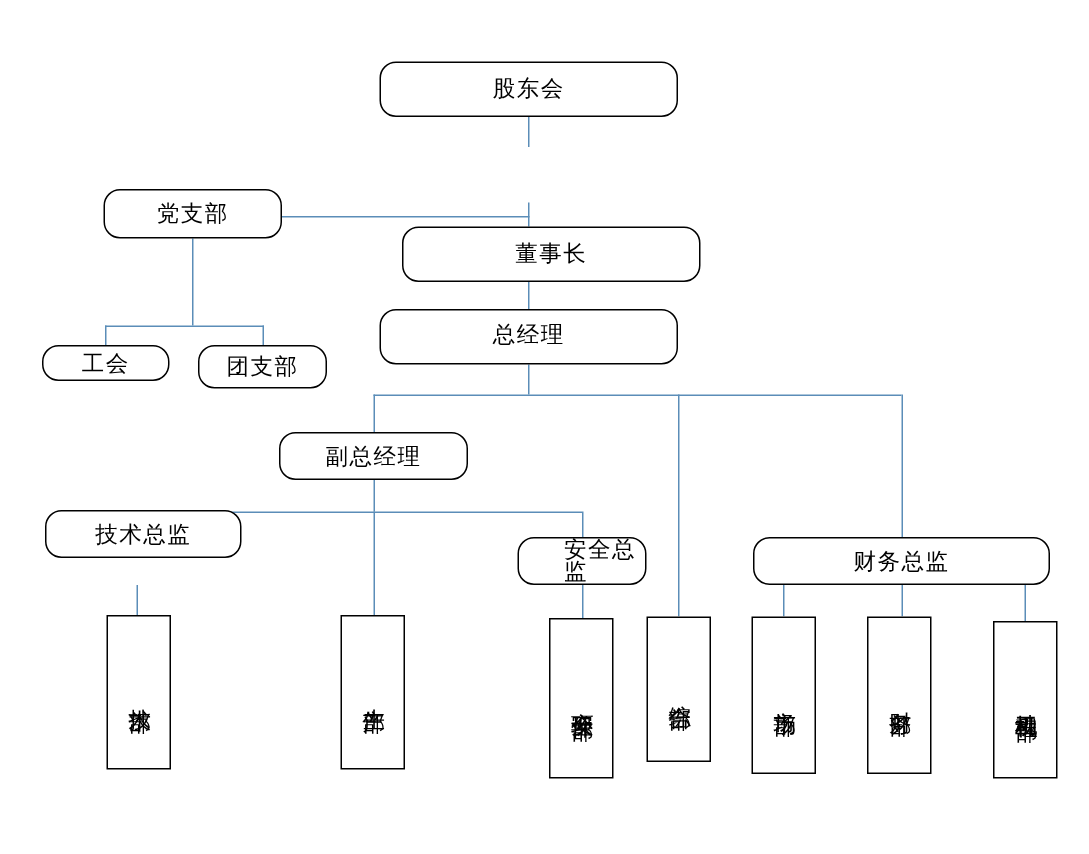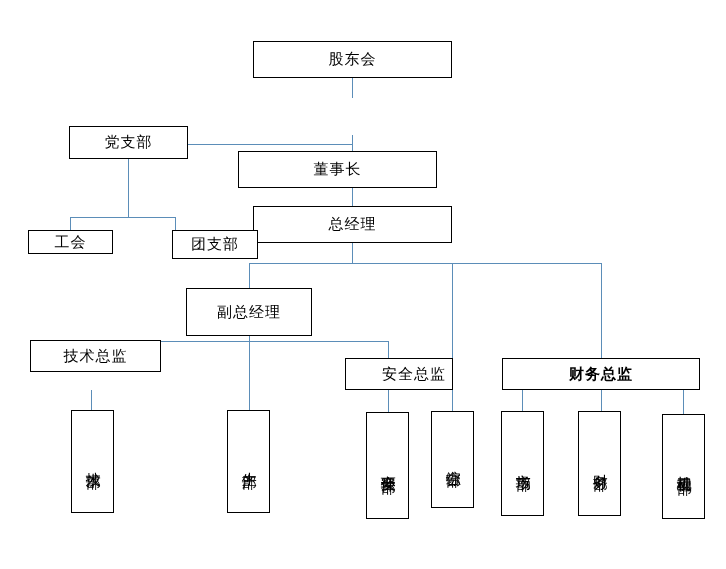--- a/index.html
+++ b/index.html
@@ -25,20 +25,21 @@
     display: flex;
     align-items: center;
     justify-content: center;
     color: #000000;
     z-index: 3;
   }
   .node.horiz {
     font-size: 15px;
     line-height: 1;
     letter-spacing: 1px;
+    border-radius: 11px;
   }
   .node.vert {
     font-size: 15px;
     line-height: 1.02;
     letter-spacing: 1px;
     writing-mode: vertical-rl;
     text-orientation: upright;
     white-space: nowrap;
   }
   .conn {
@@ -70,29 +71,29 @@
     <div class="conn h" style="left: 91px; top: 341px; width: 297px; background: rgb(91, 141, 184);"></div>
     <div class="conn v" style="left: 91px; top: 341px; height: 17px; background: rgb(91, 141, 184);"></div>
     <div class="conn v" style="left: 388px; top: 341px; height: 17px; background: rgb(91, 141, 184);"></div>
     <div class="conn v" style="left: 249px; top: 341px; height: 69px; background: rgb(91, 141, 184);"></div>
     <div class="conn v" style="left: 91px; top: 390px; height: 20px; background: rgb(91, 141, 184);"></div>
     <div class="conn v" style="left: 388px; top: 390px; height: 22px; background: rgb(91, 141, 184);"></div>
     <div class="conn v" style="left: 522px; top: 390px; height: 21px; background: rgb(91, 141, 184);"></div>
     <div class="conn v" style="left: 601px; top: 390px; height: 21px; background: rgb(91, 141, 184);"></div>
     <div class="conn v" style="left: 683px; top: 390px; height: 24px; background: rgb(91, 141, 184);"></div>
     <div class="node horiz" style="left: 253px; top: 41px; width: 199px; height: 37px; border-color: rgb(0, 0, 0);">股东会</div>
-    <div class="node horiz" style="left: 238px; top: 151px; width: 199px; height: 37px; border-color: rgb(0, 0, 0);">董事长</div>
+    <div class="node horiz" style="left: 268px; top: 151px; width: 199px; height: 37px; border-color: rgb(0, 0, 0);">董事长</div>
     <div class="node horiz" style="left: 253px; top: 206px; width: 199px; height: 37px; border-color: rgb(0, 0, 0); font-family: Liberation Serif, serif;">总经理</div>
     <div class="node horiz" style="left: 69px; top: 126px; width: 119px; height: 33px; border-color: rgb(0, 0, 0);">党支部</div>
     <div class="node horiz" style="left: 28px; top: 230px; width: 85px; height: 24px; border-color: rgb(0, 0, 0);">工会</div>
-    <div class="node horiz" style="left: 132px; top: 230px; width: 86px; height: 29px; border-color: rgb(0, 0, 0); margin-left: 40px;">团支部</div>
-    <div class="node horiz" style="left: 186px; top: 288px; width: 126px; height: 48px; border-color: rgb(0, 0, 0);">副总经理</div>
+    <div class="node horiz" style="left: 132px; top: 230px; width: 86px; height: 29px; border-color: rgb(0, 0, 0);">团支部</div>
+    <div class="node horiz" style="left: 186px; top: 288px; width: 126px; height: 32px; border-color: rgb(0, 0, 0);">副总经理</div>
     <div class="node horiz" style="left: 30px; top: 340px; width: 131px; height: 32px; border-color: rgb(0, 0, 0);">技术总监</div>
-    <div class="node horiz" style="left: 345px; top: 358px; width: 108px; height: 32px; border-color: rgb(0, 0, 0); padding-left: 30px;">安全总监</div>
-    <div class="node horiz" style="left: 502px; top: 358px; width: 198px; height: 32px; border-color: rgb(0, 0, 0); font-weight: bold;">财务总监</div>
+    <div class="node horiz" style="left: 345px; top: 358px; width: 86px; height: 32px; border-color: rgb(0, 0, 0); padding-left: 30px;">安全总监</div>
+    <div class="node horiz" style="left: 502px; top: 358px; width: 198px; height: 32px; border-color: rgb(0, 0, 0);">财务总监</div>
     <div class="node vert" style="left: 71px; top: 410px; width: 43px; height: 103px; border-color: rgb(0, 0, 0);">技术部</div>
     <div class="node vert" style="left: 227px; top: 410px; width: 43px; height: 103px; border-color: rgb(0, 0, 0);">生产部</div>
     <div class="node vert" style="left: 366px; top: 412px; width: 43px; height: 107px; border-color: rgb(0, 0, 0);">安全环保部</div>
     <div class="node vert" style="left: 431px; top: 411px; width: 43px; height: 97px; border-color: rgb(0, 0, 0);">综合部</div>
     <div class="node vert" style="left: 501px; top: 411px; width: 43px; height: 105px; border-color: rgb(0, 0, 0);">市场部</div>
     <div class="node vert" style="left: 578px; top: 411px; width: 43px; height: 105px; border-color: rgb(0, 0, 0);">财务部</div>
     <div class="node vert" style="left: 662px; top: 414px; width: 43px; height: 105px; border-color: rgb(0, 0, 0);">机动工程部</div>
   </div>
 
 </body></html>

